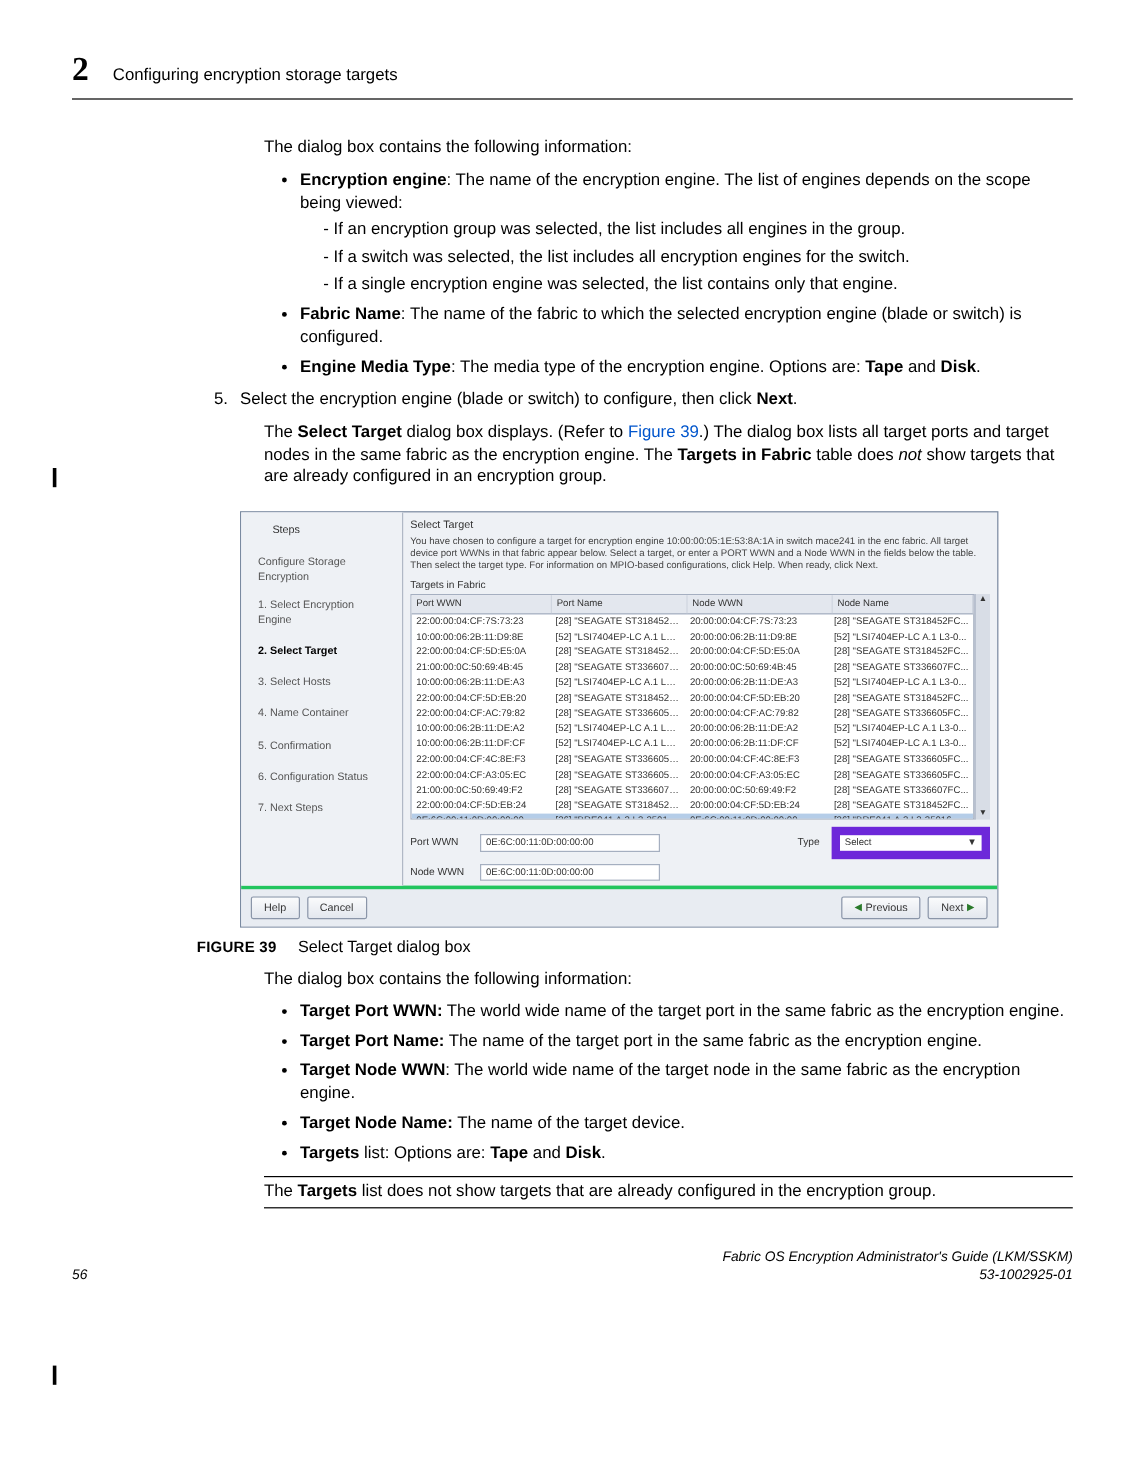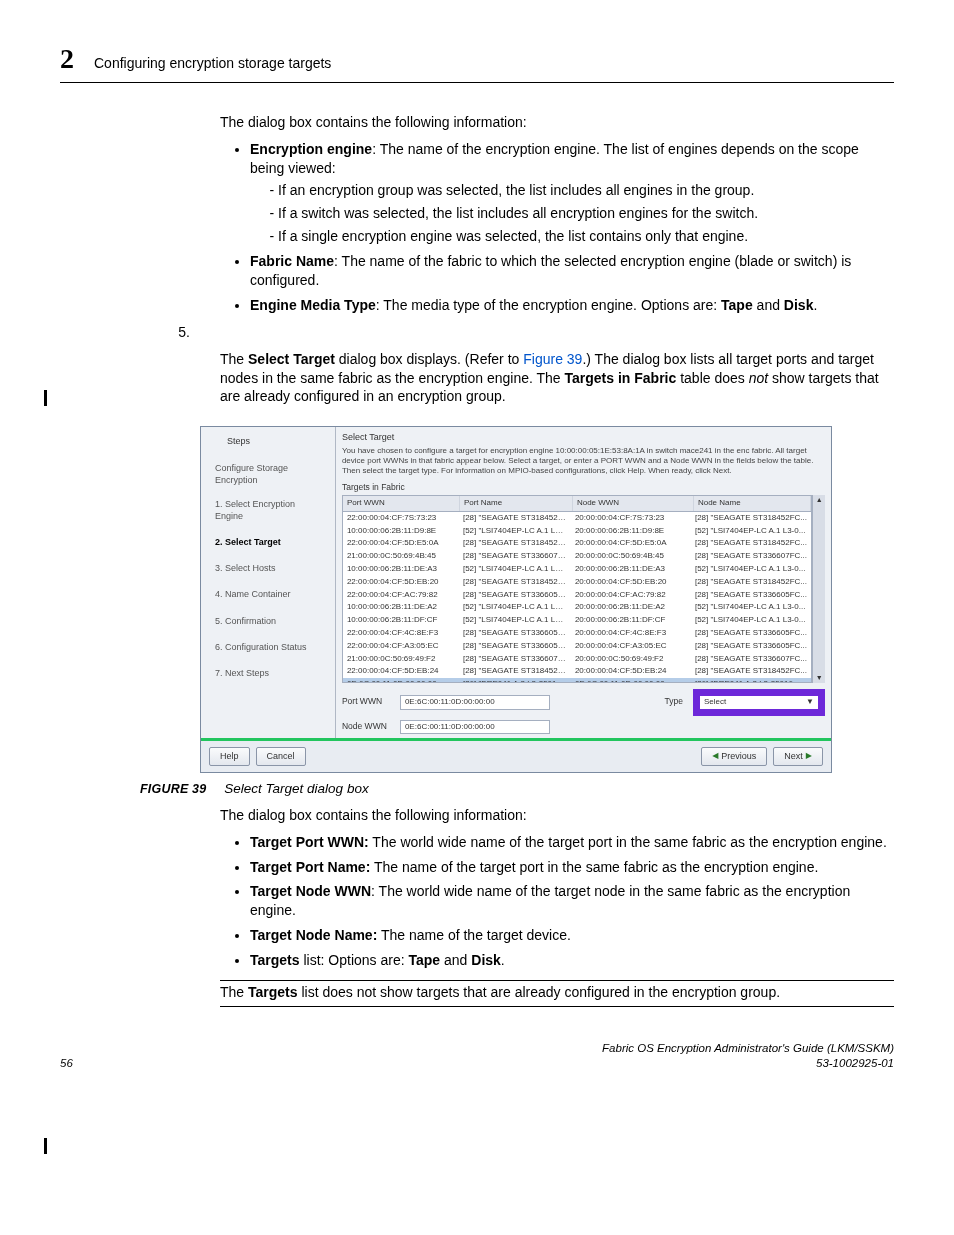--- a/index.html
+++ b/index.html
@@ -99,21 +99,21 @@
   .fig-btn {
     border:1px solid #8a95a8;
     background:linear-gradient(#fafbfc,#e3e7ee);
     padding: 2px 10px;
     font-size:9px;
     border-radius:2px;
     color:#333;
     display:inline-flex; align-items:center; gap:3px;
   }
   .fig-buttons .spacer { flex:1; }
-  .fig-caption { margin: 6px 0 0 80px; font-style: italic; }
+  .fig-caption { margin: 6px 0 0 104px; }
   .fig-caption .lbl { font-weight:bold; font-size:12.5px; letter-spacing:0.2px;}
   .fig-caption .txt { font-size:13.5px; margin-left:14px;}
   .note-rule { border-top:1px solid #000; margin: 10px 0 2px 0;}
   .note-rule.bottom { margin: 4px 0 10px 0;}
   .note-label { font-weight:bold; font-size:13px;}
   .changebar {
     position:absolute;
     left:44px;
     width:3px;
     background:#000;
@@ -158,20 +158,21 @@
     <li>
       <span class="bold">Engine Media Type</span><span>: The media type of the encryption engine. Options are: </span><span class="bold">Tape</span><span> and </span><span class="bold">Disk</span><span>.</span>
     </li>
   </ul>
 </div>
 
 <div class="body wide">
   <ol class="numlist">
     <li>
       <span class="n">5.</span>
+      <span><span>Select the encryption engine (blade or switch) to configure, then click </span><span class="bold">Next</span><span>.</span></span>
     </li>
   </ol>
 </div>
 
 <div class="body">
   <p>
     <span>The </span><span class="bold">Select Target</span><span> dialog box displays. (Refer to </span><span class="link">Figure 39</span><span>.) The dialog box lists all target ports and target nodes in the same fabric as the encryption engine. The </span><span class="bold">Targets in Fabric</span><span> table does </span><span class="italic">not</span><span> show targets that are already configured in an encryption group.</span>
   </p>
 </div>
 

